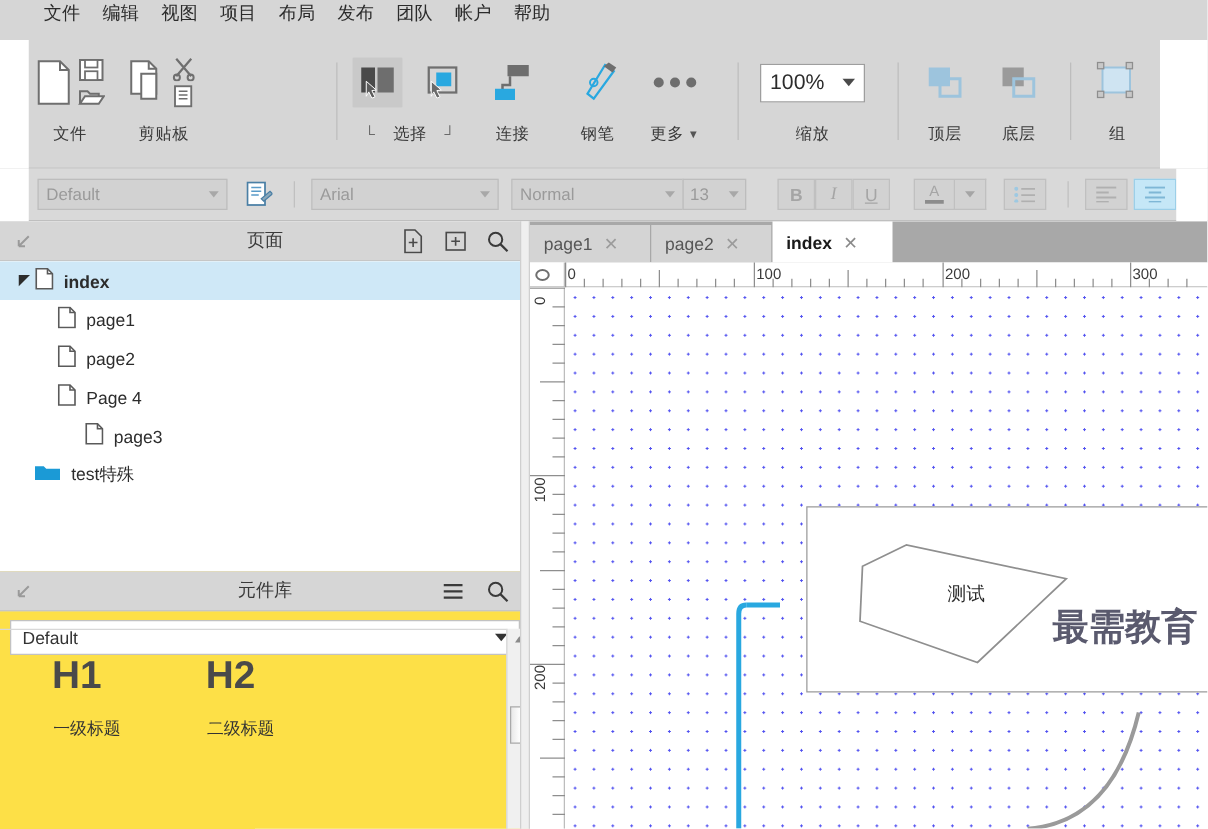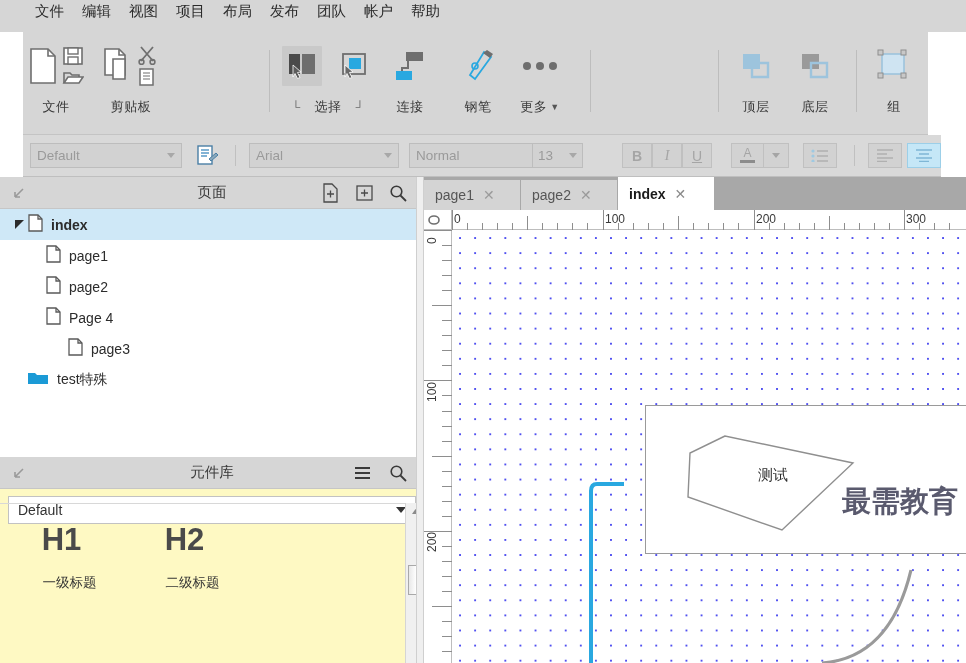--- a/index.html
+++ b/index.html
@@ -120,21 +120,21 @@
     padding-left: 10px; font-size: 14px; color: #2c2c2c;
   }
   .tree-row.selected { background: #cfe8f7; font-weight: bold; }
   .tree-row .twisty {
     width: 18px; display: flex; align-items: center; justify-content: center;
   }
   .tree-row .lbl { margin-left: 8px; }
 
   .lib-panel {
     position: absolute; left: 0; top: 280px; width: 424px; height: 206px;
-    background: #fef9c3;
+    background: #fde047;
   }
   .lib-select {
     margin: 7px 8px 0 8px; height: 28px;
     border: 1px solid #c2c2c2; background: #fff;
     display: flex; align-items: center; padding: 0 9px;
     font-size: 14px; color: #333;
   }
   .lib-select .caret2 {
     margin-left: auto; width: 0; height: 0;
     border-left: 5px solid transparent; border-right: 5px solid transparent;
@@ -361,20 +361,29 @@
       </span>
     </div>
     <div class="grp-label" style="display:flex;align-items:center;gap:3px;">
       <span>更多</span>
       <span style="font-size:9px;color:#555;">▼</span>
     </div>
   </div>
 
   <div class="sep" style="left:590px;"></div>
 
+  <div class="grp" style="left:608px;">
+    <div class="grp-icons">
+      <div style="width:84px;height:31px;background:#fff;border:1px solid #9e9e9e;display:flex;align-items:center;padding:0 7px;">
+        <span style="font-size:17px;color:#2b2b2b;">100%</span>
+        <span style="margin-left:auto;width:0;height:0;border-left:5px solid transparent;border-right:5px solid transparent;border-top:6px solid #4a4a4a;"></span>
+      </div>
+    </div>
+    <div class="grp-label">缩放</div>
+  </div>
 
   <div class="sep" style="left:718px;"></div>
 
   <div class="grp" style="left:738px;">
     <div class="grp-icons">
       <span class="icon-btn">
         <svg width="36" height="34" viewBox="0 0 36 34">
             <path d="M14 14 h16 v14 h-16 z" fill="none" stroke="#9dc4dd" stroke-width="2.4"></path>
             <rect x="5" y="5" width="17" height="15" fill="#9dc4dd"></rect>
           </svg>
@@ -436,21 +445,21 @@
   <div class="combo" style="left:249px;width:150px;">
     <span>Arial</span>
     <span class="caret"></span>
   </div>
 
   <div class="combo" style="left:409px;width:138px;">
     <span>Normal</span>
     <span class="caret"></span>
   </div>
 
-  <div class="combo" style="left:532px;width:51px;padding:0 5px;">
+  <div class="combo" style="left:546px;width:51px;padding:0 5px;">
     <span>13</span>
     <span class="caret"></span>
   </div>
 
   <div class="fbtn" style="left:622px;width:30px;font-weight:bold;font-size:14px;">
     <span>B</span>
   </div>
   <div class="fbtn" style="left:652px;width:30px;font-style:italic;font-size:14px;font-family:'Liberation Serif',serif;">
     <span>I</span>
   </div>

